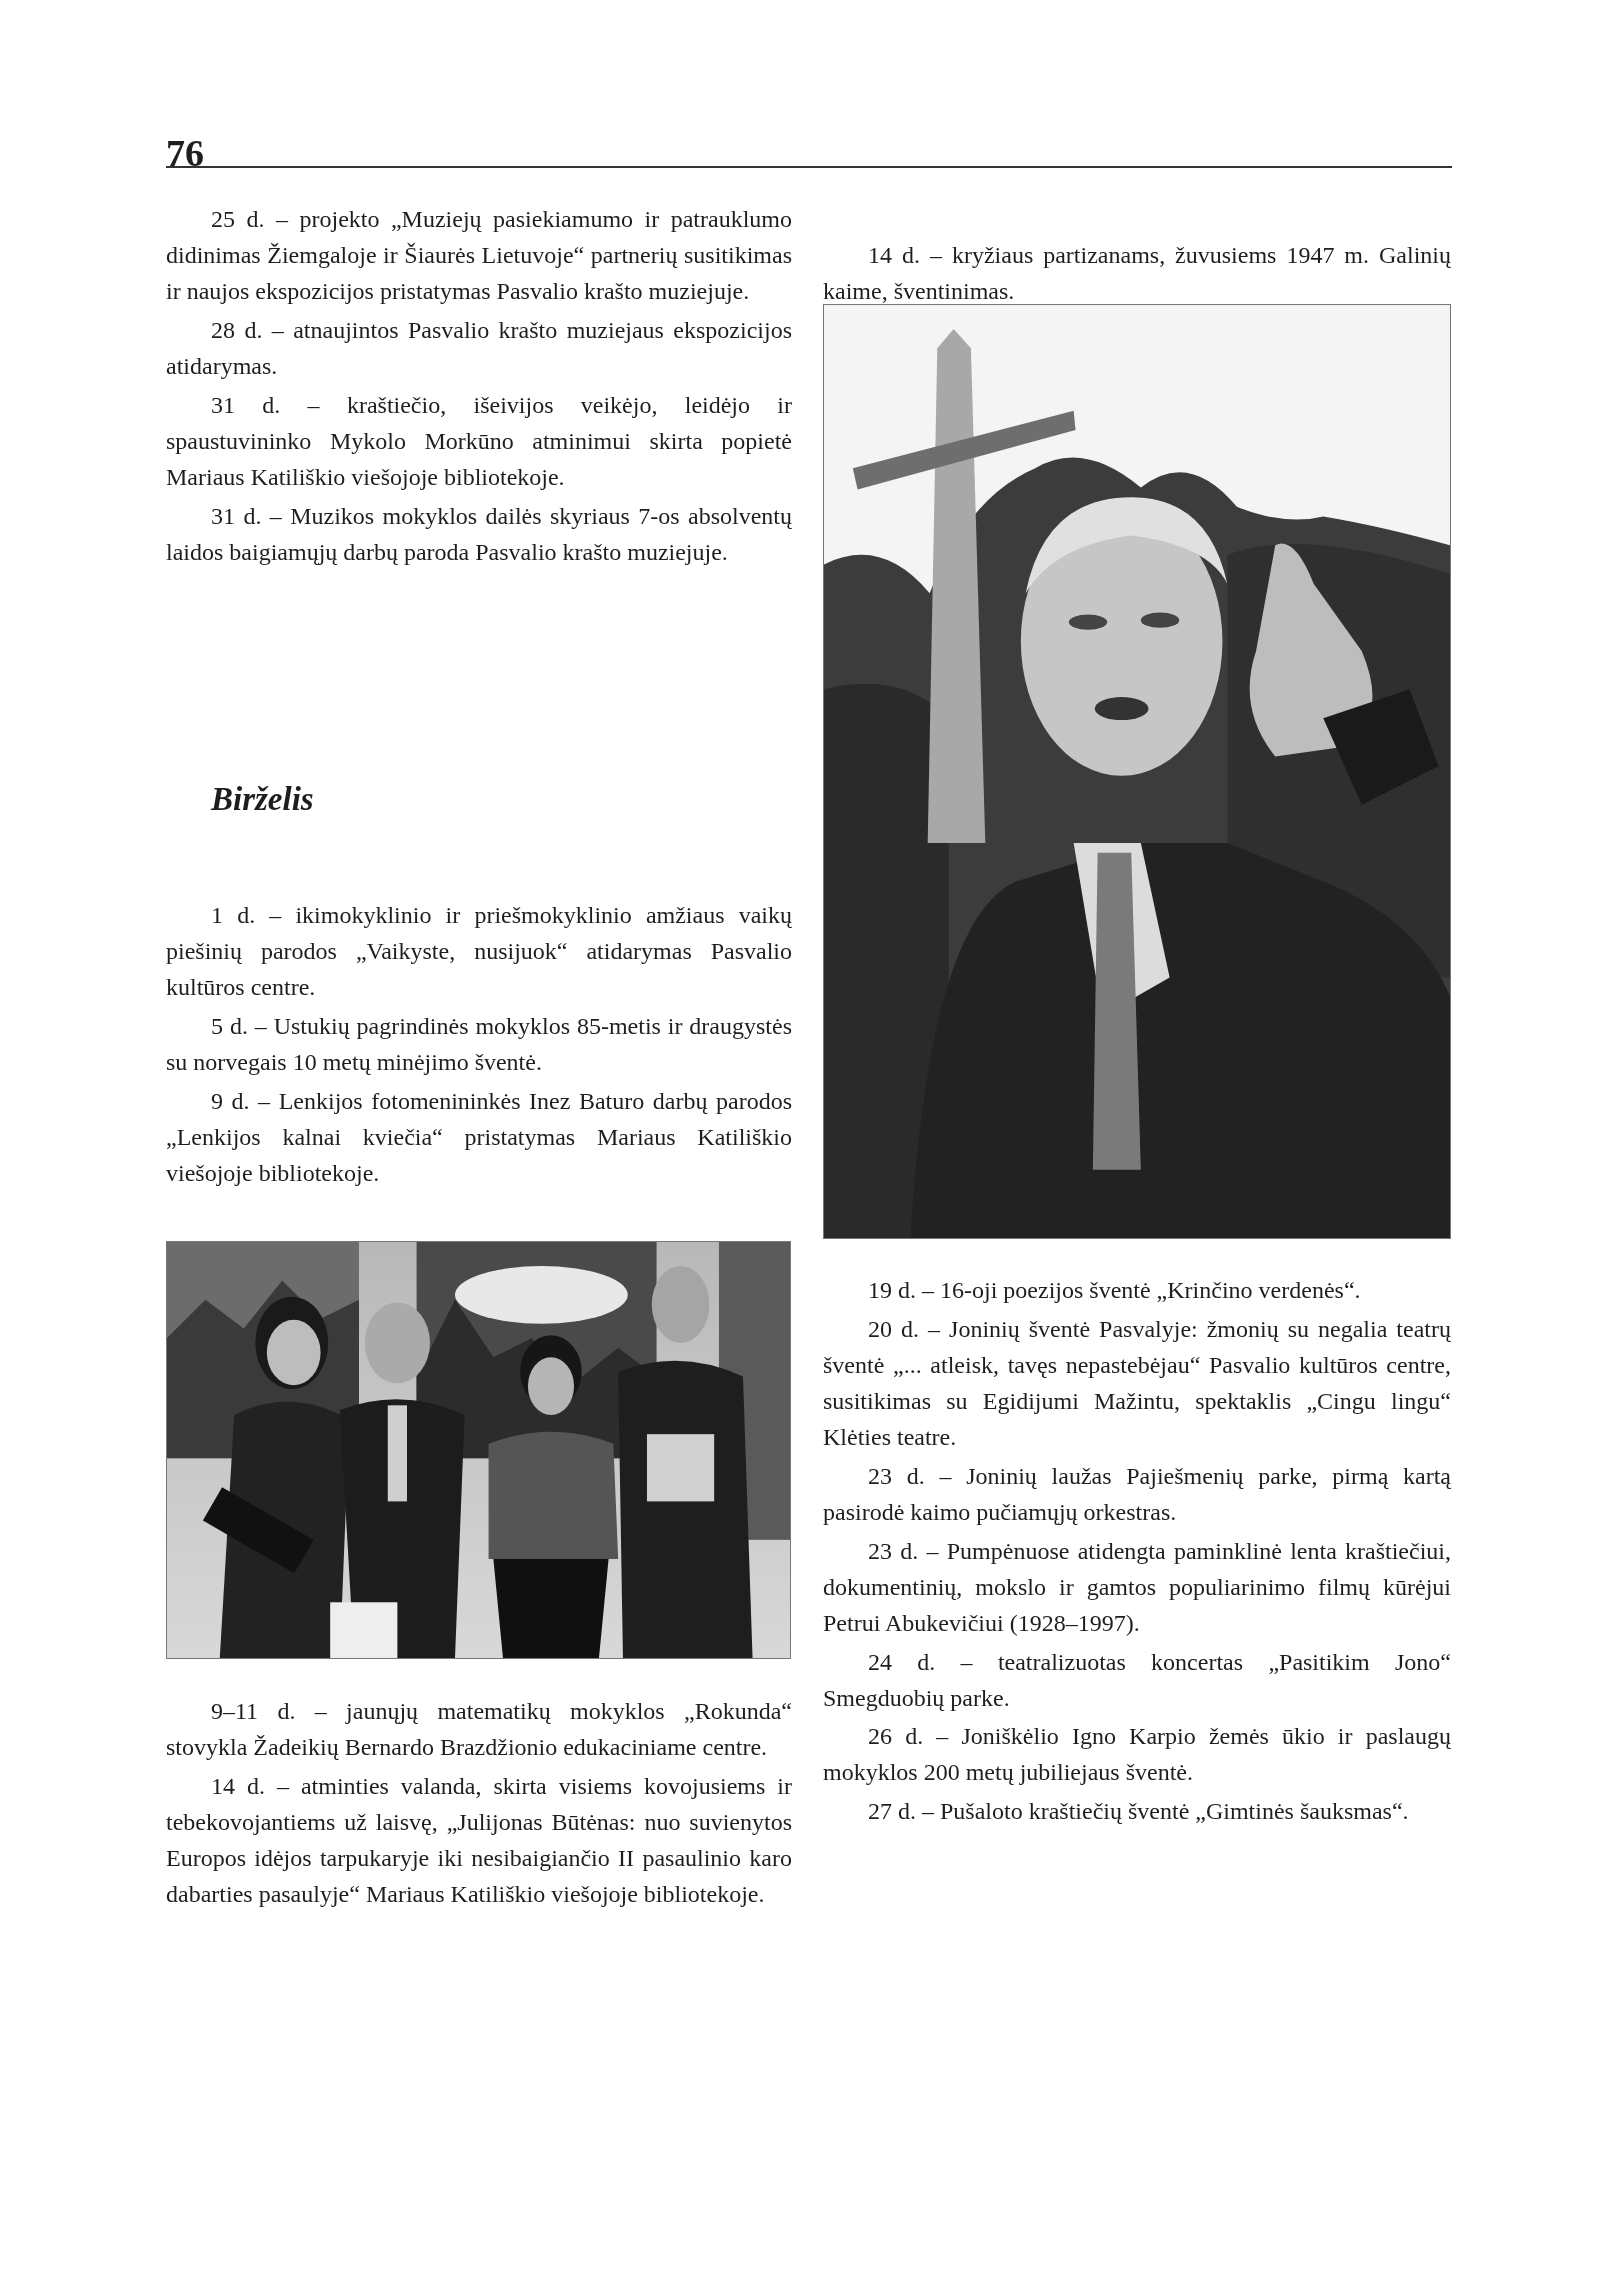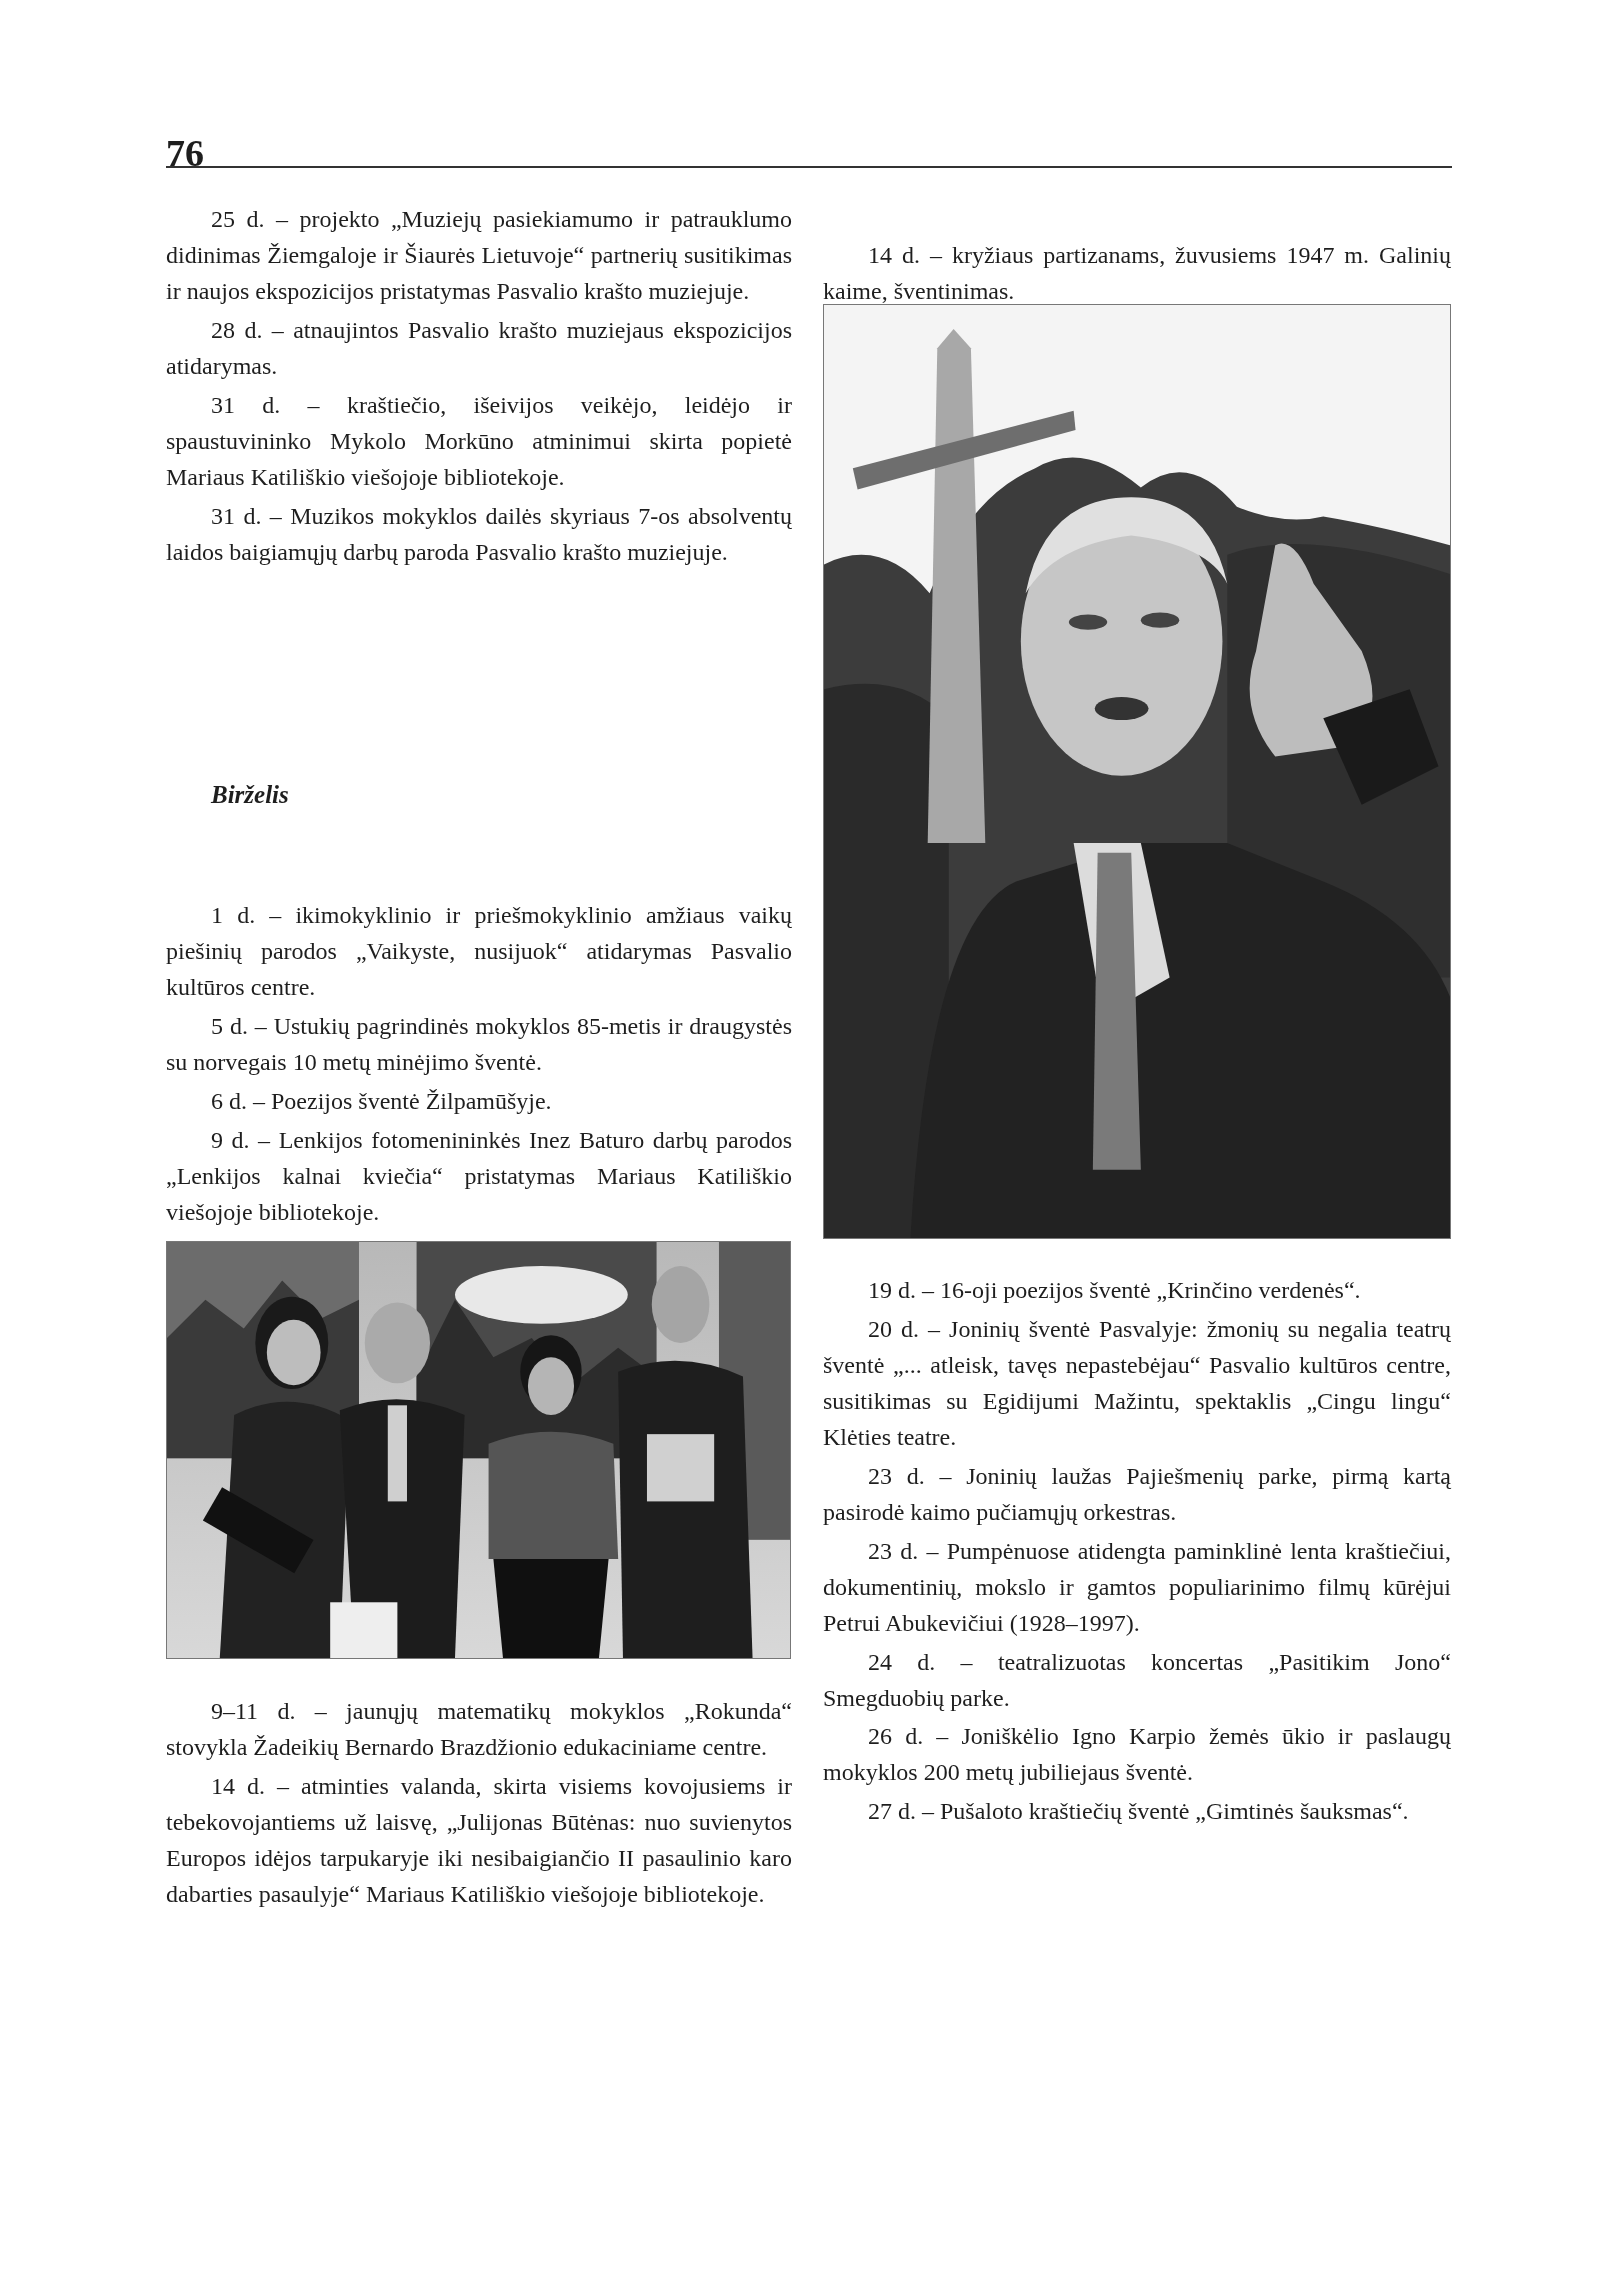--- a/index.html
+++ b/index.html
@@ -4,21 +4,21 @@
 <style>
   html, body { margin: 0; padding: 0; background: #ffffff; }
   body { width: 1620px; height: 2278px; position: relative; overflow: hidden;
          font-family: "Liberation Serif", "DejaVu Serif", serif; color: #1e1e1e; }
   .pagenum { position: absolute; left: 166px; top: 131px; font-size: 38px; font-weight: bold; }
   .rule { position: absolute; left: 166px; top: 166px; width: 1286px; height: 1.9px; background: #333; }
   .col { position: absolute; font-size: 24px; line-height: 36px; text-align: justify; }
   .col p { margin: 0 0 2.9px 0; text-indent: 45px; hyphens: manual; }
   .left { left: 166px; width: 626px; }
   .right { left: 823px; width: 628px; }
-  .heading { position: absolute; left: 211px; top: 781px; font-size: 25px; font-style: italic; font-weight: bold; }
+  .heading { position: absolute; left: 211px; top: 781px; font-size: 33px; font-style: italic; font-weight: bold; }
   .photo { position: absolute; overflow: hidden; border: 1px solid #777; }
   .photo svg { display: block; width: 100%; height: 100%; }
 </style>
 </head>
 <body>
 
 <div class="pagenum">76</div>
 <div class="rule"></div>
 
 <div class="col left" style="top:201px;">
@@ -26,21 +26,20 @@
   <p>28 d. – atnaujintos Pasvalio krašto muziejaus ek­spozicijos atidarymas.</p>
   <p>31 d. – kraštiečio, išeivijos veikėjo, leidėjo ir spaustuvininko Mykolo Morkūno atminimui skirta popietė Mariaus Katiliškio viešojoje bibliotekoje.</p>
   <p>31 d. – Muzikos mokyklos dailės skyriaus 7-os absolventų laidos baigiamųjų darbų paroda Pasvalio krašto muziejuje.</p>
 </div>
 
 <div class="heading">Birželis</div>
 
 <div class="col left" style="top:897px;">
   <p>1 d. – ikimokyklinio ir priešmokyklinio amžiaus vaikų piešinių parodos „Vaikyste, nusijuok“ atidary­mas Pasvalio kultūros centre.</p>
   <p>5 d. – Ustukių pagrindinės mokyklos 85-metis ir draugystės su norvegais 10 metų minėjimo šventė.</p>
-  <p>6 d. – Poezijos šventė Žilpamūšyje.</p>
   <p>9 d. – Lenkijos fotomenininkės Inez Baturo darbų parodos „Lenkijos kalnai kviečia“ pristatymas Mariaus Katiliškio viešojoje bibliotekoje.</p>
 </div>
 
 <div class="photo" style="left:166px; top:1241px; width:623px; height:416px;">
   <svg viewBox="0 0 649 433" preserveAspectRatio="none">
     <defs>
       <linearGradient id="gbg" x1="0" y1="0" x2="0" y2="1">
         <stop offset="0" stop-color="#b8b8b8"></stop>
           <stop offset="1" stop-color="#d8d8d8"></stop>
       </linearGradient>

